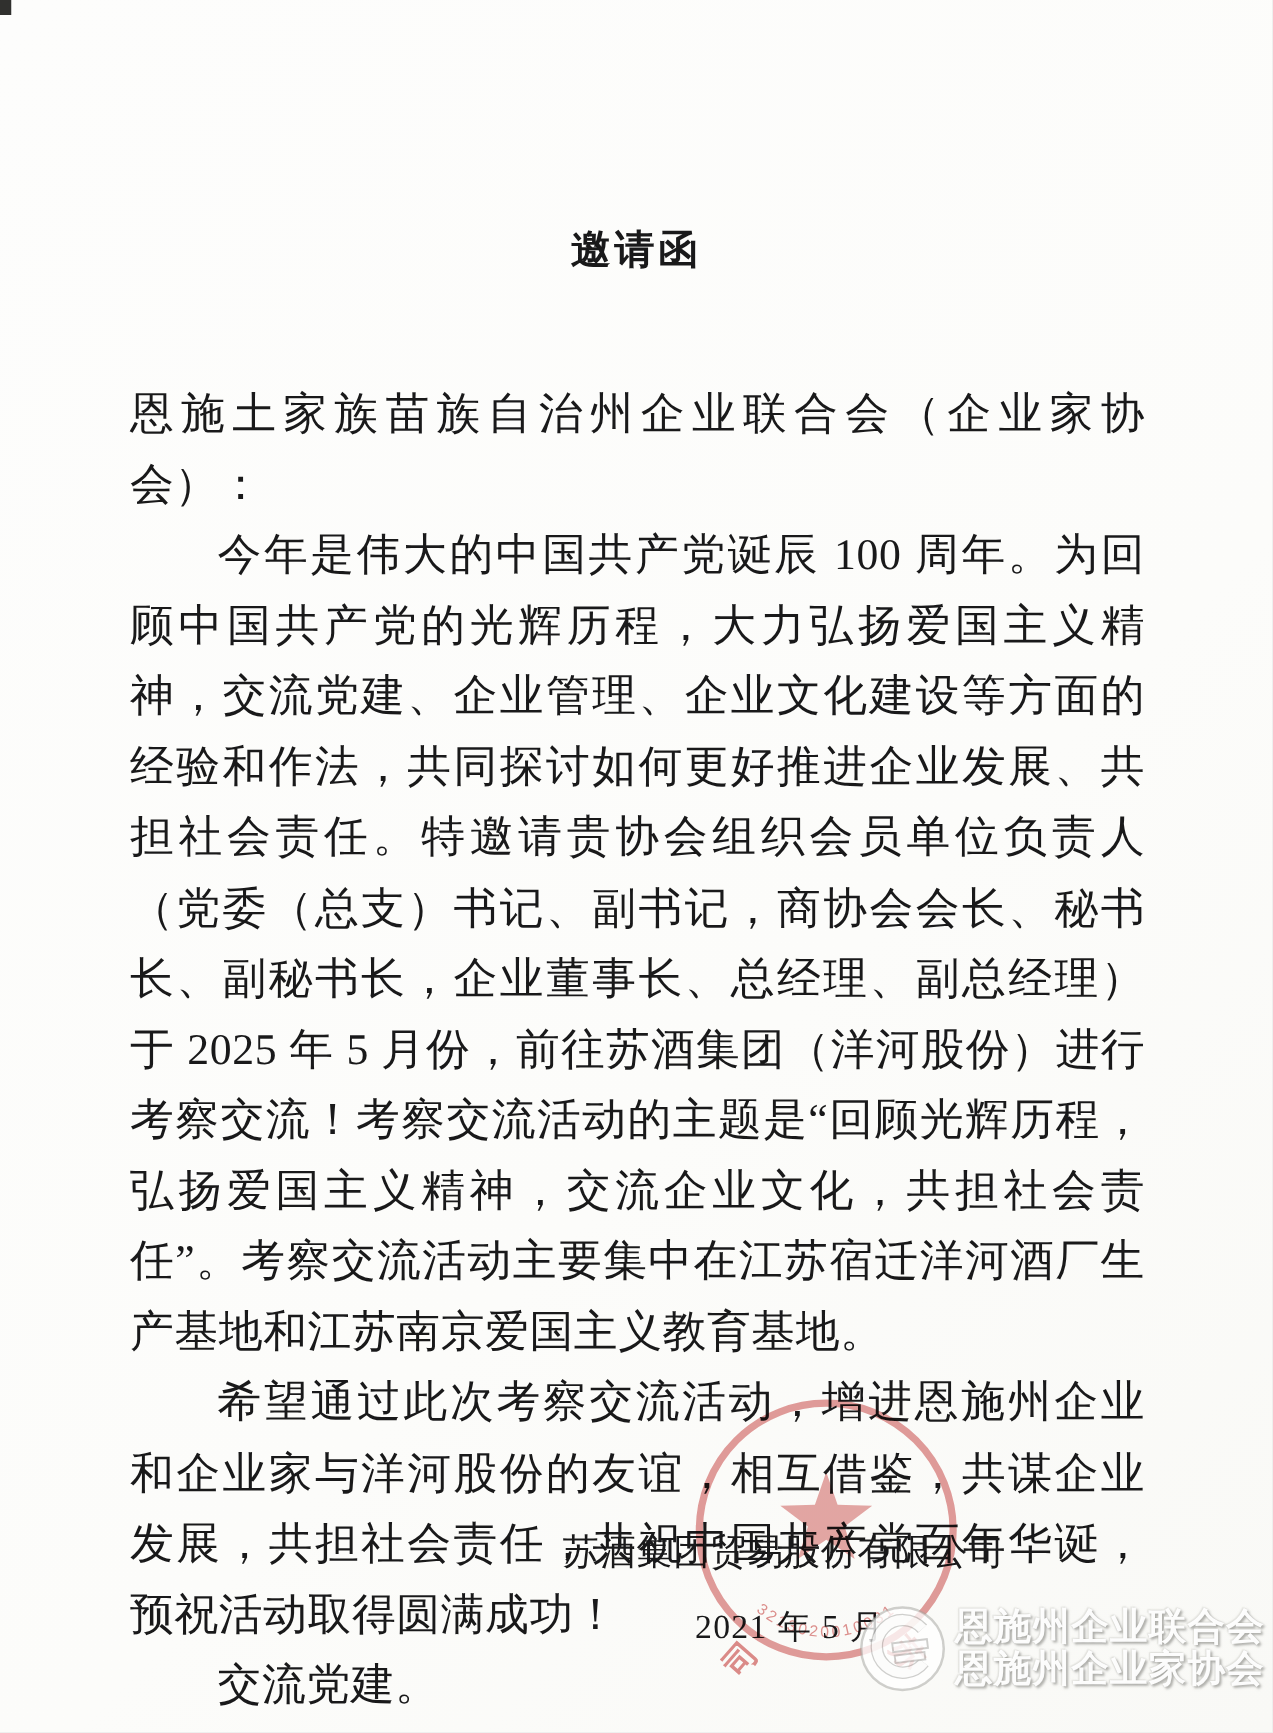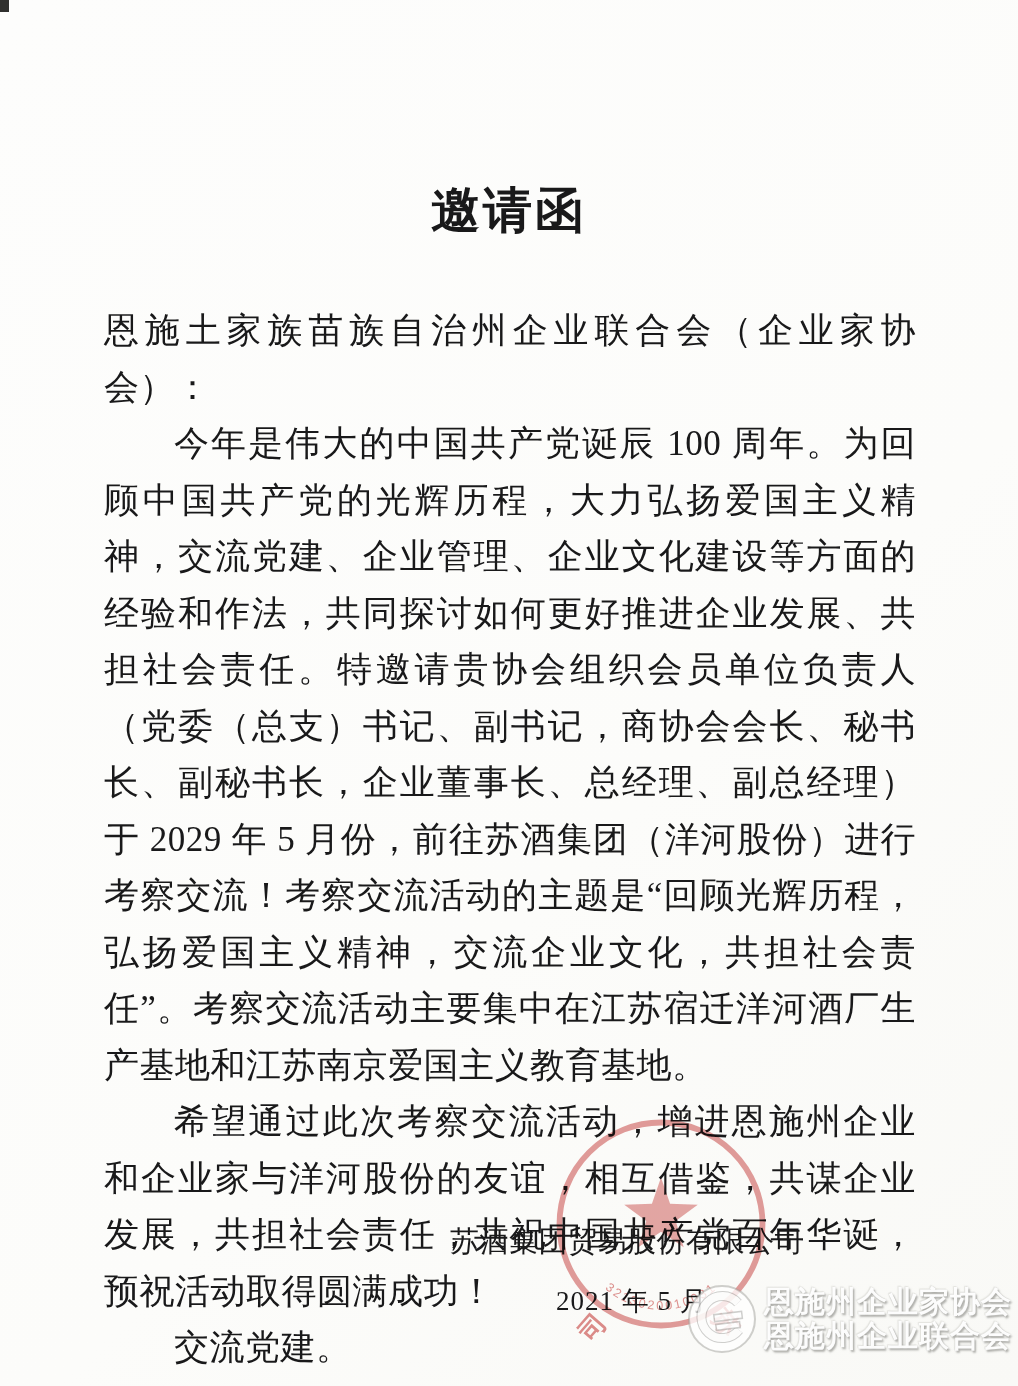--- a/index.html
+++ b/index.html
@@ -10,21 +10,21 @@
     background:linear-gradient(135deg,#fdfdfc 0%,#fcfcfa 60%,#f9f9f6 100%);
     overflow:hidden;
     font-family:"Liberation Serif", serif;
     color:#19191a;
   }
   .corner-mark{position:absolute;left:0;top:0;width:9px;height:12px;background:#30302e;}
   .title{
     position:absolute;top:178px;left:0;width:100%;
     margin:0;text-align:center;
     font-family:"Liberation Sans", sans-serif;
-    font-size:49px;font-weight:700;letter-spacing:3px;
+    font-size:32px;font-weight:700;letter-spacing:3px;
   }
   .body-block{
     position:absolute;left:104px;top:303px;width:812px;
     font-size:35px;line-height:56.5px;
     text-align:justify;letter-spacing:0.5px;
   }
   .salutation{margin:0;}
   .para{margin:0;text-indent:2em;}
   .sig-company{
     position:absolute;left:450px;top:1222px;
@@ -75,21 +75,21 @@
 <body>
 
 <div class="page">
 
   <div class="corner-mark"></div>
 
   <h1 class="title">邀请函</h1>
 
   <div class="body-block">
     <p class="salutation">恩施土家族苗族自治州企业联合会（企业家协会）：</p>
-    <p class="para">今年是伟大的中国共产党诞辰 100 周年。为回顾中国共产党的光辉历程，大力弘扬爱国主义精神，交流党建、企业管理、企业文化建设等方面的经验和作法，共同探讨如何更好推进企业发展、共担社会责任。特邀请贵协会组织会员单位负责人（党委（总支）书记、副书记，商协会会长、秘书长、副秘书长，企业董事长、总经理、副总经理）于 2029 年 5 月份，前往苏酒集团（洋河股份）进行考察交流！考察交流活动的主题是“回顾光辉历程，弘扬爱国主义精神，交流企业文化，共担社会责任”。考察交流活动主要集中在江苏宿迁洋河酒厂生产基地和江苏南京爱国主义教育基地。</p>
+    <p class="para">今年是伟大的中国共产党诞辰 100 周年。为回顾中国共产党的光辉历程，大力弘扬爱国主义精神，交流党建、企业管理、企业文化建设等方面的经验和作法，共同探讨如何更好推进企业发展、共担社会责任。特邀请贵协会组织会员单位负责人（党委（总支）书记、副书记，商协会会长、秘书长、副秘书长，企业董事长、总经理、副总经理）于 2025 年 5 月份，前往苏酒集团（洋河股份）进行考察交流！考察交流活动的主题是“回顾光辉历程，弘扬爱国主义精神，交流企业文化，共担社会责任”。考察交流活动主要集中在江苏宿迁洋河酒厂生产基地和江苏南京爱国主义教育基地。</p>
     <p class="para">希望通过此次考察交流活动，增进恩施州企业和企业家与洋河股份的友谊，相互借鉴，共谋企业发展，共担社会责任，共祝中国共产党百年华诞，预祝活动取得圆满成功！</p>
     <p class="para">交流党建。</p>
   </div>
 
   <div class="sig-company">苏酒集团贸易股份有限公司</div>
   <div class="sig-date">2021 年 5 月</div>
 
   <div class="seal">
     <svg viewBox="0 0 240 240" width="232" height="232">
       <defs>
@@ -109,18 +109,18 @@
 
   <div class="watermark">
     <svg class="wm-logo" width="72" height="74" viewBox="0 0 72 74">
       <circle class="wm-ring" cx="36" cy="37" r="33"></circle>
       <path class="wm-arc-shadow" d="M 52,21 A 21,21 0 1 0 53,48"></path>
       <path class="wm-arc" d="M 52,21 A 21,21 0 1 0 53,48"></path>
       <rect class="wm-bar" x="28" y="31" width="28" height="7" transform="rotate(-7 42 34)"></rect>
       <rect class="wm-bar" x="30" y="41" width="24" height="6" transform="rotate(-7 42 44)"></rect>
     </svg>
     <div class="wm-text">
+      <div>恩施州企业联合会</div>
       <div>恩施州企业家协会</div>
-      <div>恩施州企业联合会</div>
     </div>
   </div>
 
 </div>
 
 </body></html>

